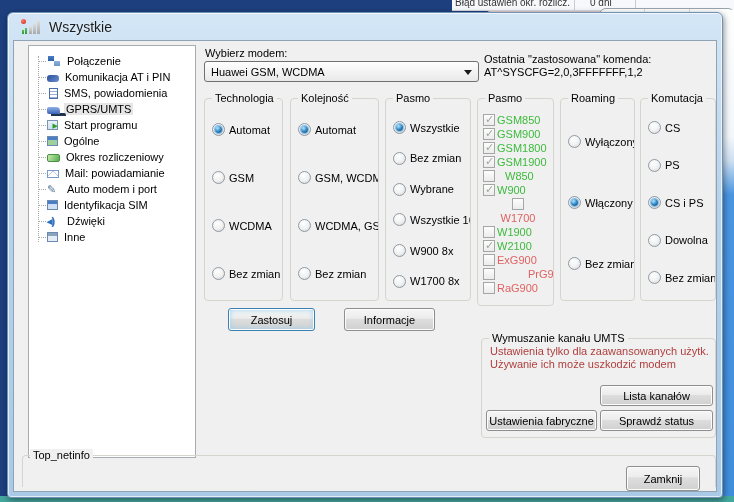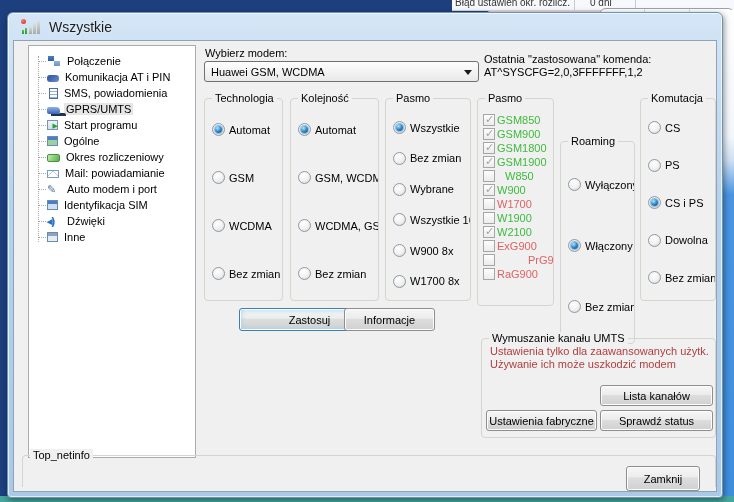--- a/index.html
+++ b/index.html
@@ -300,21 +300,21 @@
           <span style="color: rgb(60, 187, 60);">GSM1900</span>
         </div>
         <div class="opt" style="padding-left:5px;gap:10px;">
           <span class="cbx"></span>
           <span style="color: rgb(60, 187, 60);">W850</span>
         </div>
         <div class="opt" style="padding-left:5px;gap:2px;text-align:right;">
           <span class="cbx checked"></span>
           <span style="color: rgb(60, 187, 60);">W900</span>
         </div>
-        <div class="opt" style="padding-left:5px;gap:2px;">
+        <div class="opt" style="padding-left:5px;gap:2px;flex-direction:column;">
           <span class="cbx"></span>
           <span style="color: rgb(224, 98, 98);">W1700</span>
         </div>
         <div class="opt" style="padding-left:5px;gap:2px;">
           <span class="cbx"></span>
           <span style="color: rgb(60, 187, 60);">W1900</span>
         </div>
         <div class="opt" style="padding-left:5px;gap:2px;">
           <span class="cbx checked"></span>
           <span style="color: rgb(60, 187, 60);">W2100</span>
@@ -327,21 +327,21 @@
           <span class="cbx"></span>
           <span style="color: rgb(224, 98, 98); padding-left: 31px;">PrG900</span>
         </div>
         <div class="opt" style="padding-left:5px;gap:2px;">
           <span class="cbx"></span>
           <span style="color: rgb(224, 98, 98);">RaG900</span>
         </div>
       </div>
     </div>
 
-    <div class="grp" style="left:546px;top:57px;width:75px;height:203px;margin-top:43px;">
+    <div class="grp" style="left:546px;top:57px;width:75px;height:203px;">
       <span class="grp-title">Roaming</span>
       <div class="opts sb" style="padding:36px 0 30px;">
         <div class="opt">
           <span class="radio"></span>
           <span>Wyłączony</span>
         </div>
         <div class="opt">
           <span class="radio checked"></span>
           <span>Włączony</span>
         </div>
@@ -371,21 +371,21 @@
           <span class="radio"></span>
           <span>Dowolna</span>
         </div>
         <div class="opt">
           <span class="radio"></span>
           <span>Bez zmian</span>
         </div>
       </div>
     </div>
 
-    <div class="btn default" style="left:225px;top:267px;width:85px;height:21px;padding-left:27px;">Zastosuj</div>
+    <div class="btn default" style="left:214px;top:267px;width:85px;height:21px;">Zastosuj</div>
     <div class="btn" style="left:330px;top:267px;width:89px;height:21px;">Informacje</div>
 
     <div class="grp" style="left:467px;top:297px;width:235px;height:100px;">
       <span class="grp-title">Wymuszanie kanału UMTS</span>
       <div class="warn">
         <div>Ustawienia tylko dla zaawansowanych użytk.</div>
         <div>Używanie ich może uszkodzić modem</div>
       </div>
       <div class="btn" style="left:118px;top:46px;width:111px;height:19px;">Lista kanałów</div>
       <div class="btn" style="left:4px;top:71px;width:109px;height:19px;">Ustawienia fabryczne</div>

